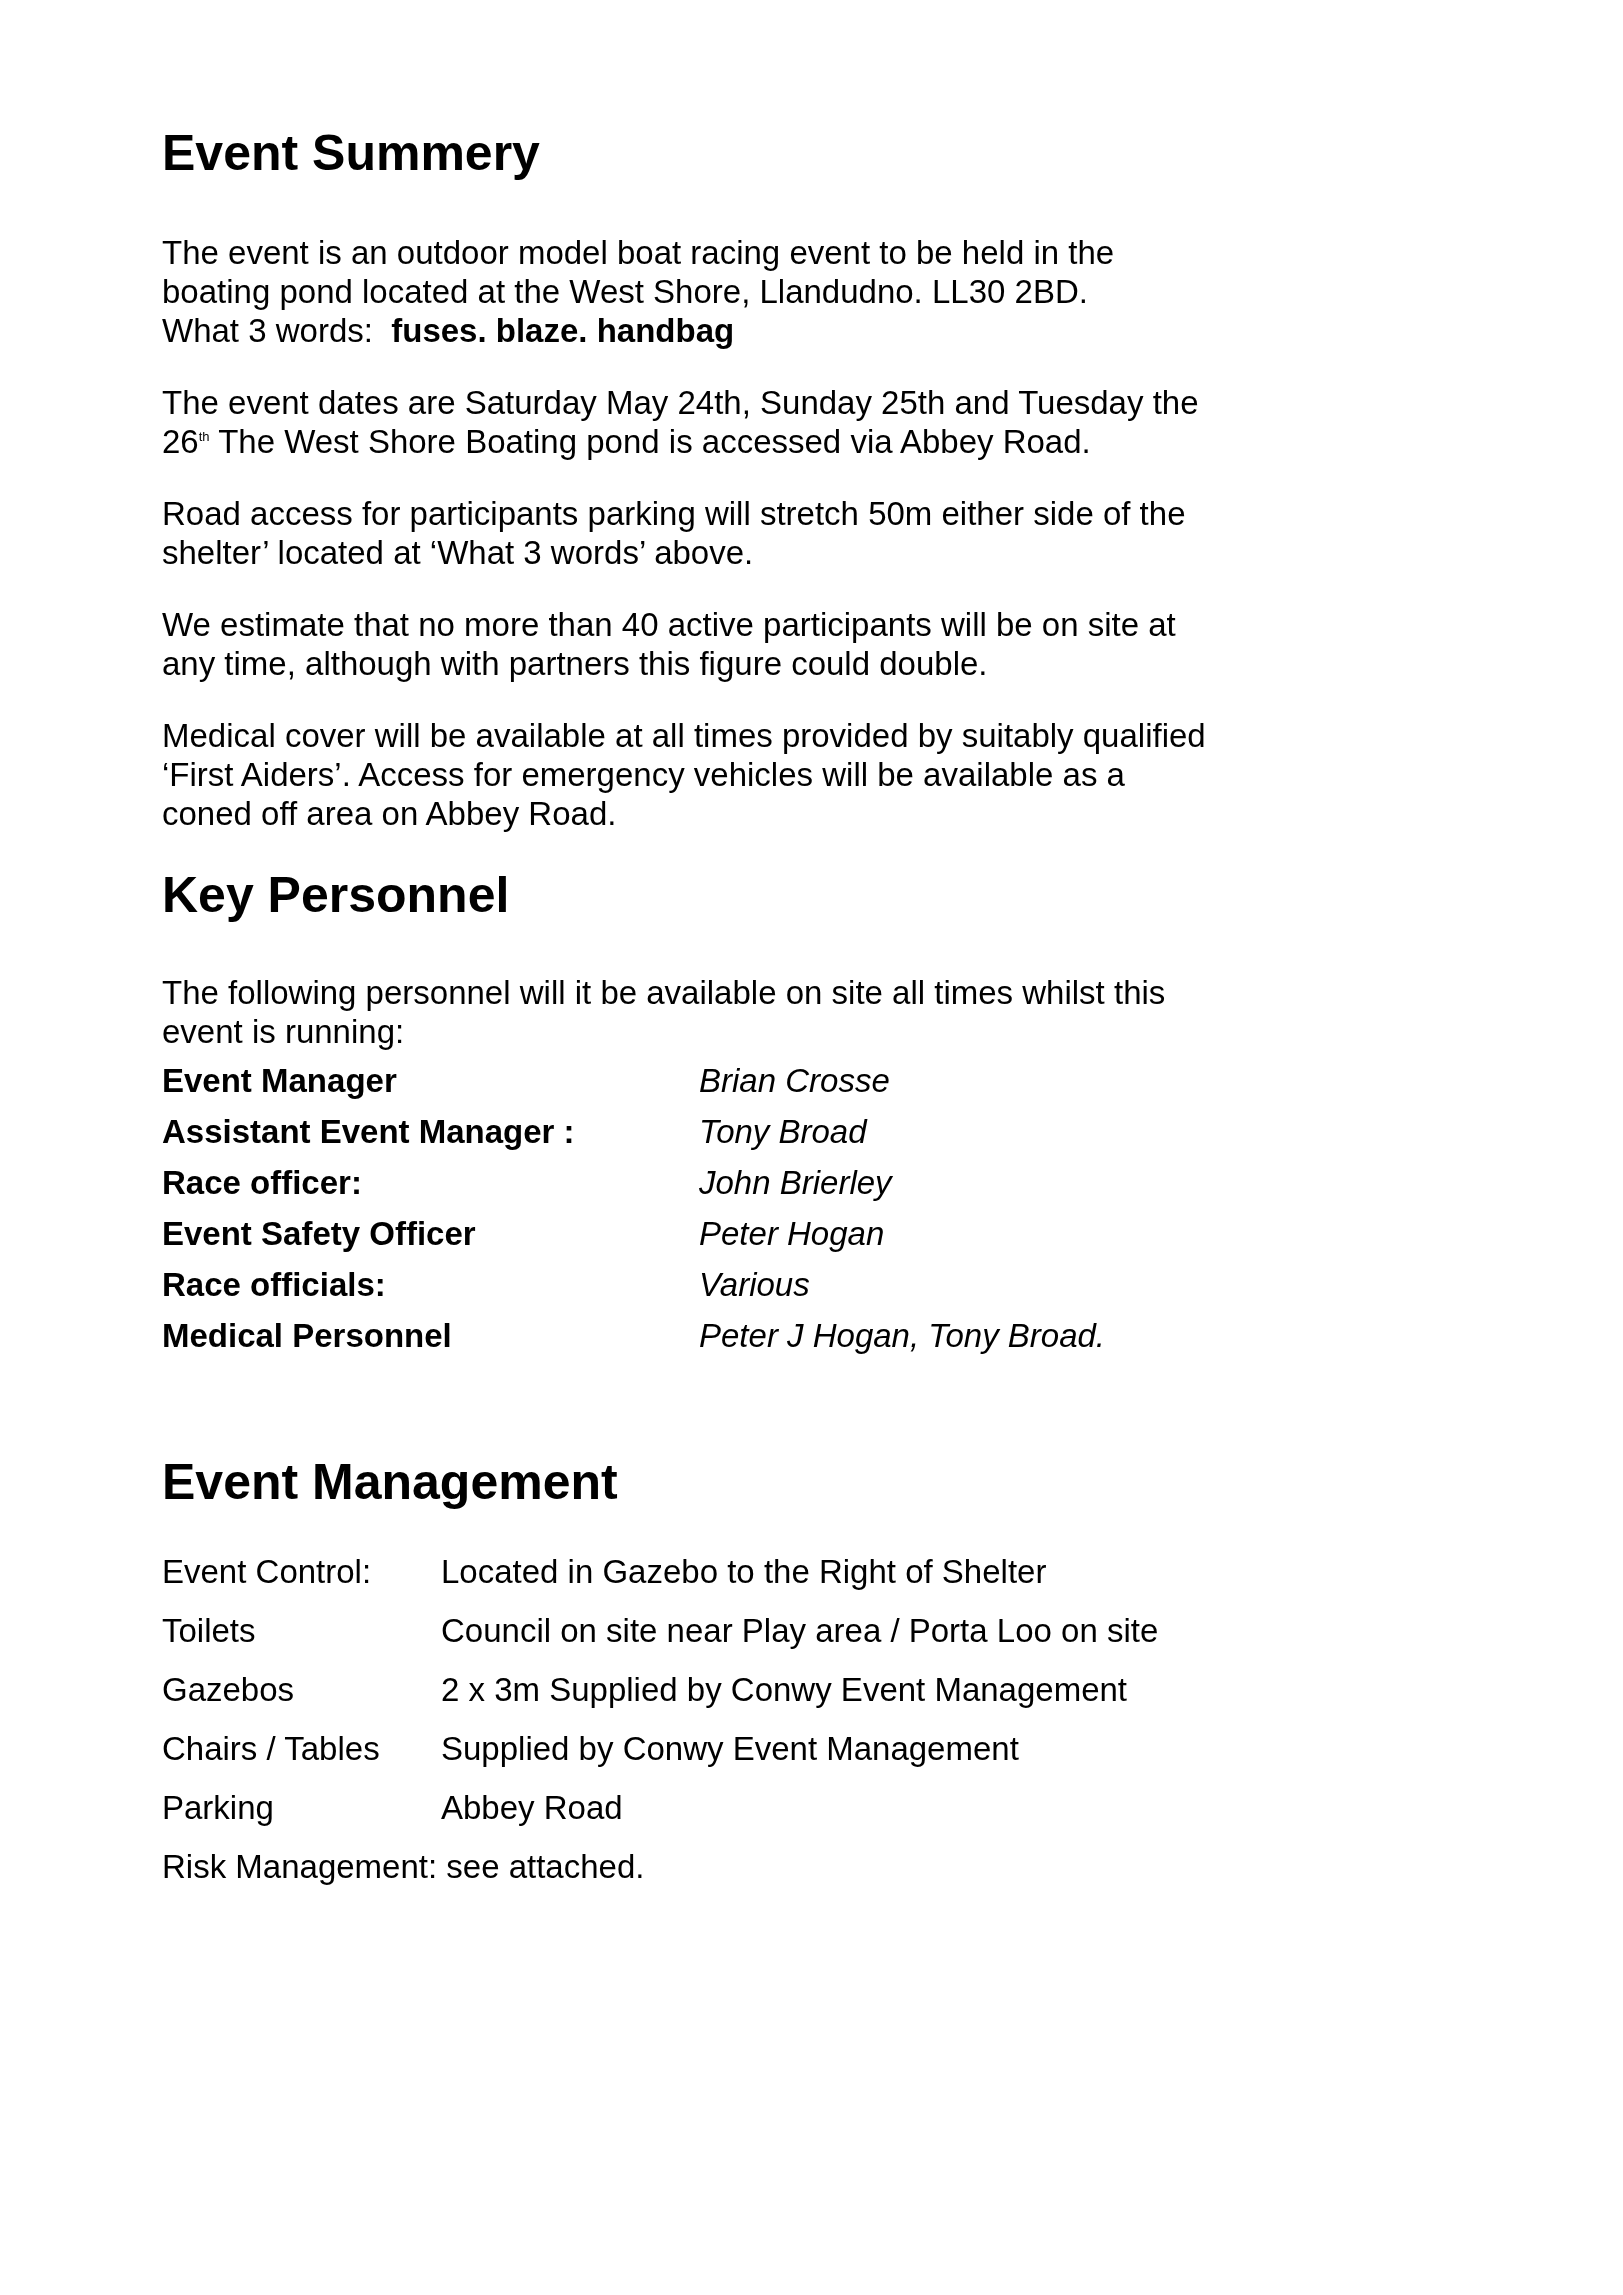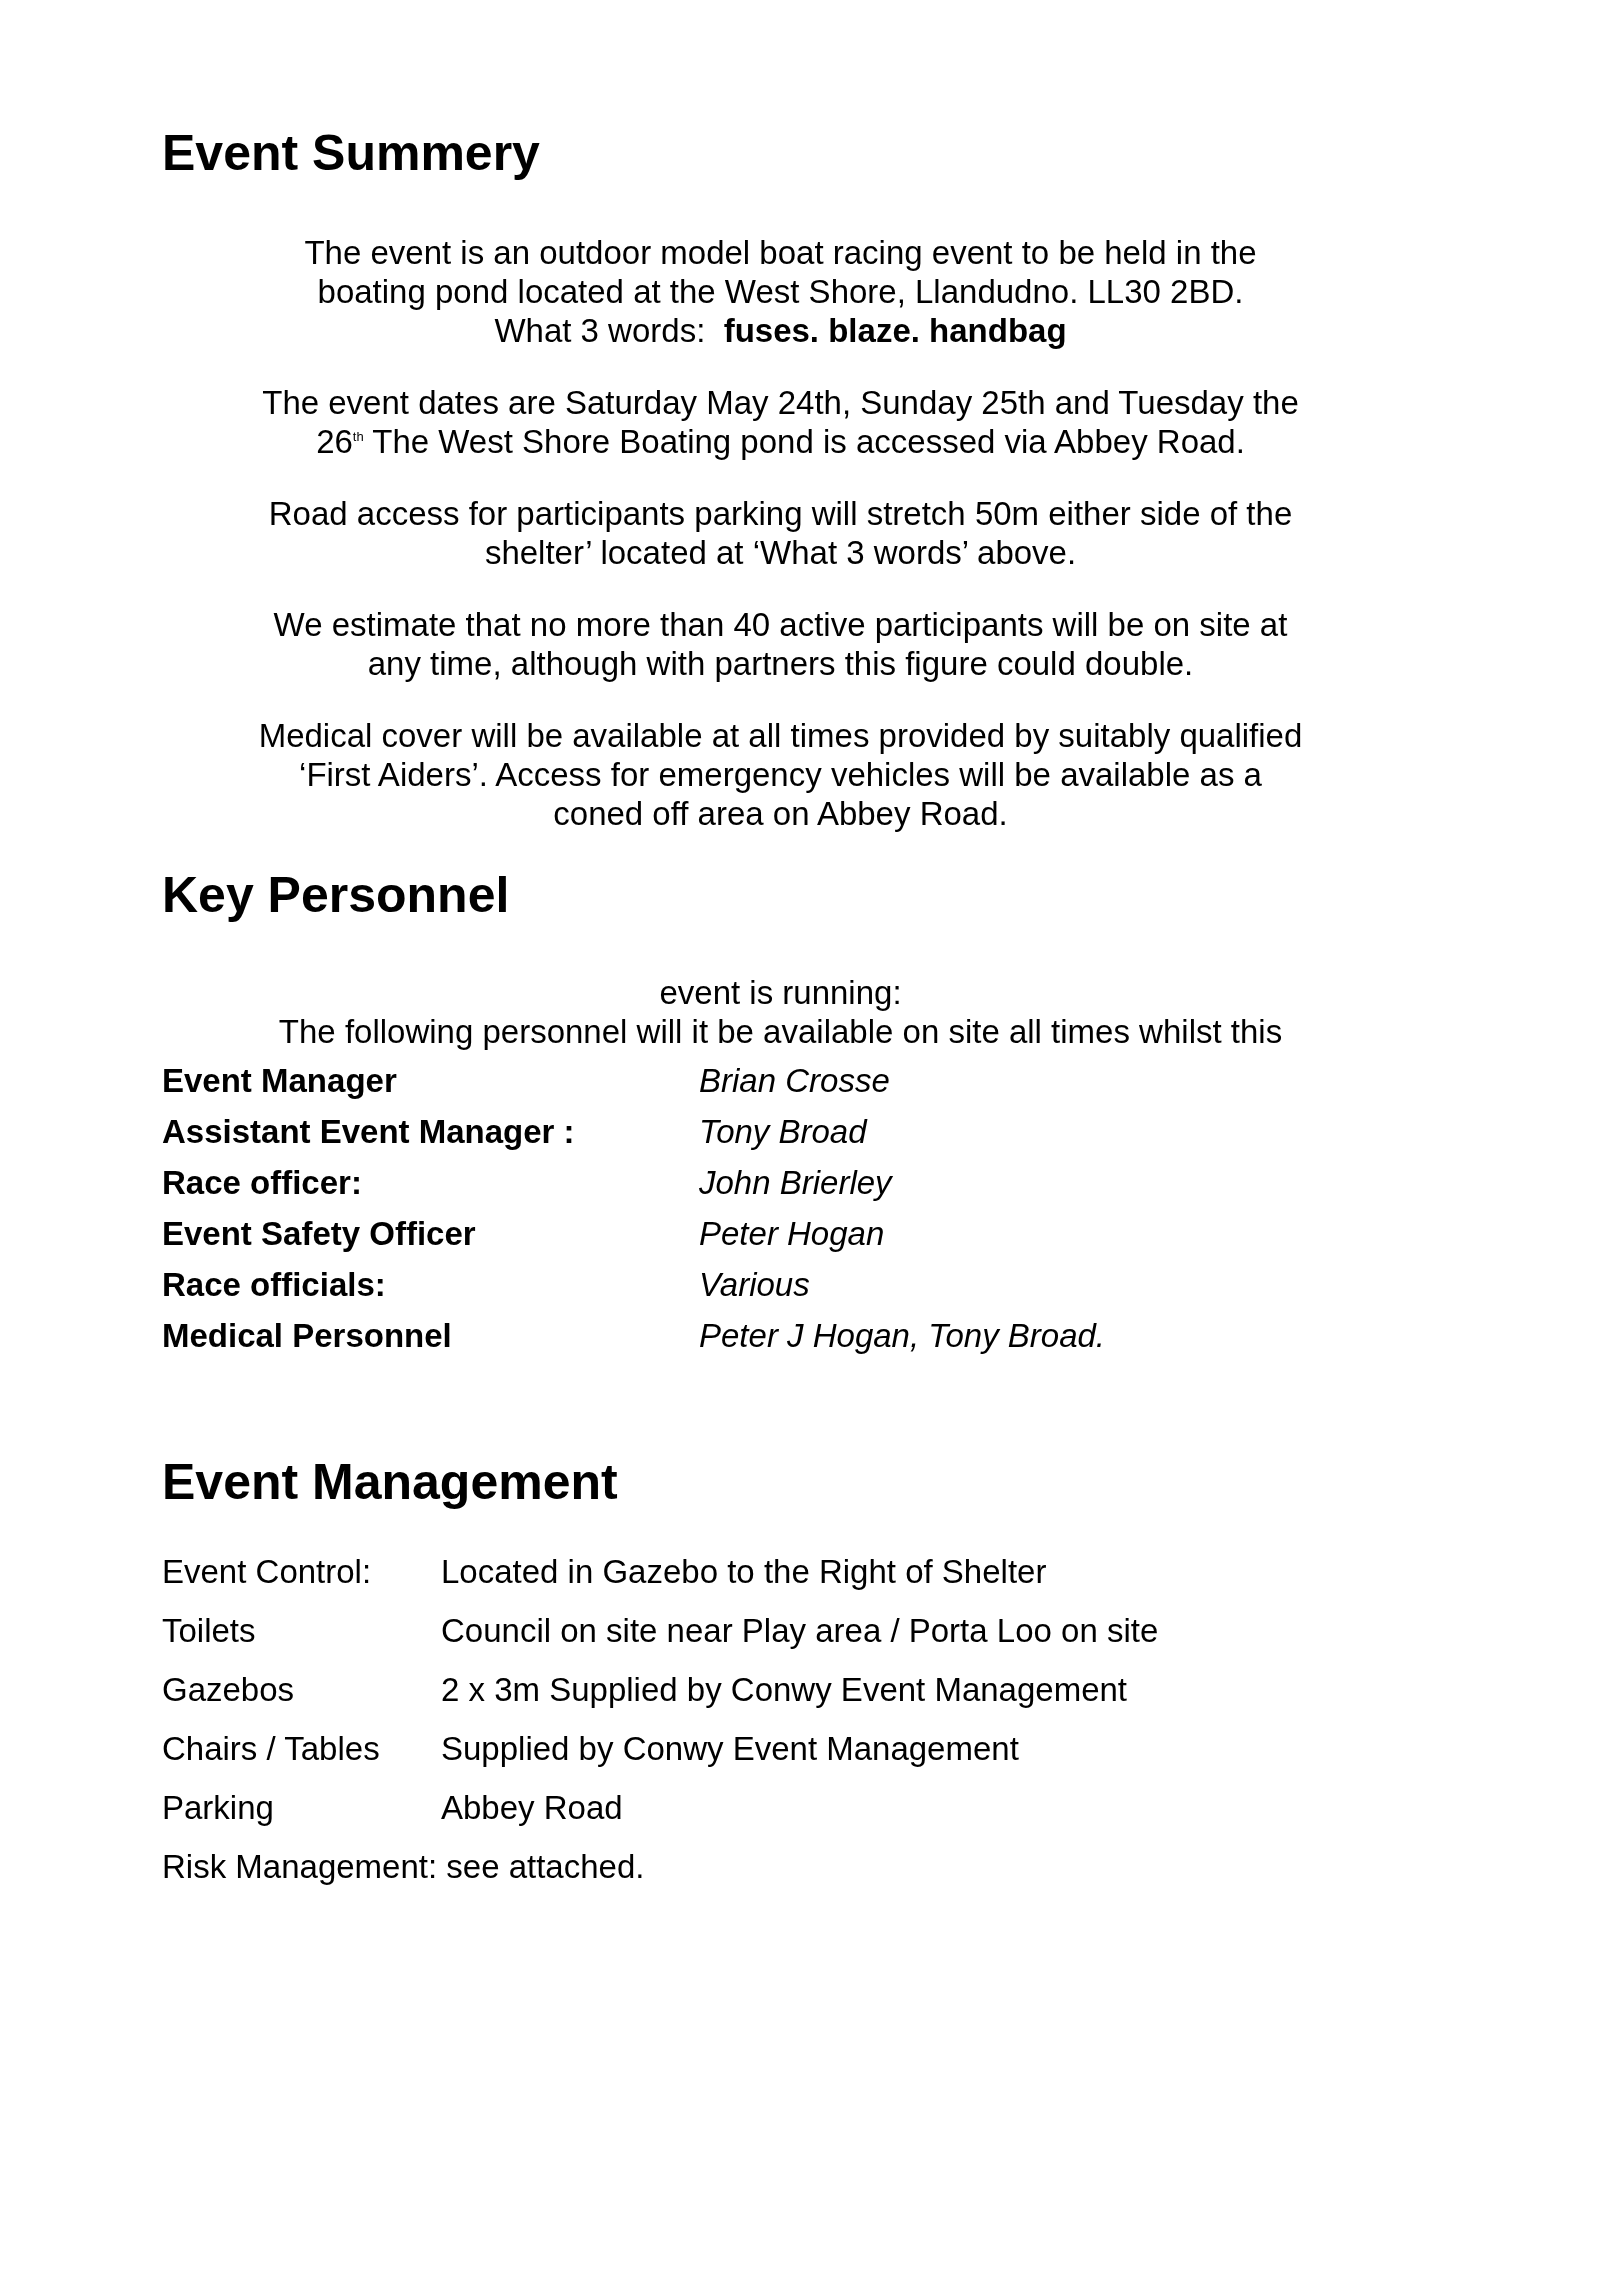--- a/index.html
+++ b/index.html
@@ -23,21 +23,21 @@
   h1, h2 {
     font-size: 50px;
     line-height: 58px;
     font-weight: bold;
     margin: 0;
   }
   h1 { margin-bottom: 51px; }
   #personnel-heading  { margin: 29.4px 0 49px 0; }
   #management-heading { margin: 92px 0 41px 0; }
 
-  .para { margin: 0 0 33px 0; text-align: center; }
+  .para { margin: 0 0 33px 0; }
   .line { display: block; }
   .seg-bold { font-weight: bold; }
   .seg-sup {
     font-size: 13px;
     vertical-align: super;
     line-height: 0;
   }
 
   #personnel-intro { margin-bottom: 3.9px; }
 
@@ -91,22 +91,22 @@
       <p class="para">
         <span class="line"><span>Medical cover will be available at all times provided by suitably qualified</span></span>
         <span class="line"><span>‘First Aiders’. Access for emergency vehicles will be available as a</span></span>
         <span class="line"><span>coned off area on Abbey Road.</span></span>
       </p>
     </div>
 
   <h2 id="personnel-heading">Key Personnel</h2>
 
   <div id="personnel-intro" class="para">
+      <span class="line"><span>The following personnel will it be available on site all times whilst this</span></span>
       <span class="line"><span>event is running:</span></span>
-      <span class="line"><span>The following personnel will it be available on site all times whilst this</span></span>
     </div>
 
   <div id="personnel-roles">
       <div class="person-row">
         <span class="person-label">Event Manager</span>
         <span class="person-value">Brian Crosse</span>
       </div>
       <div class="person-row">
         <span class="person-label">Assistant Event Manager :</span>
         <span class="person-value">Tony Broad</span>

